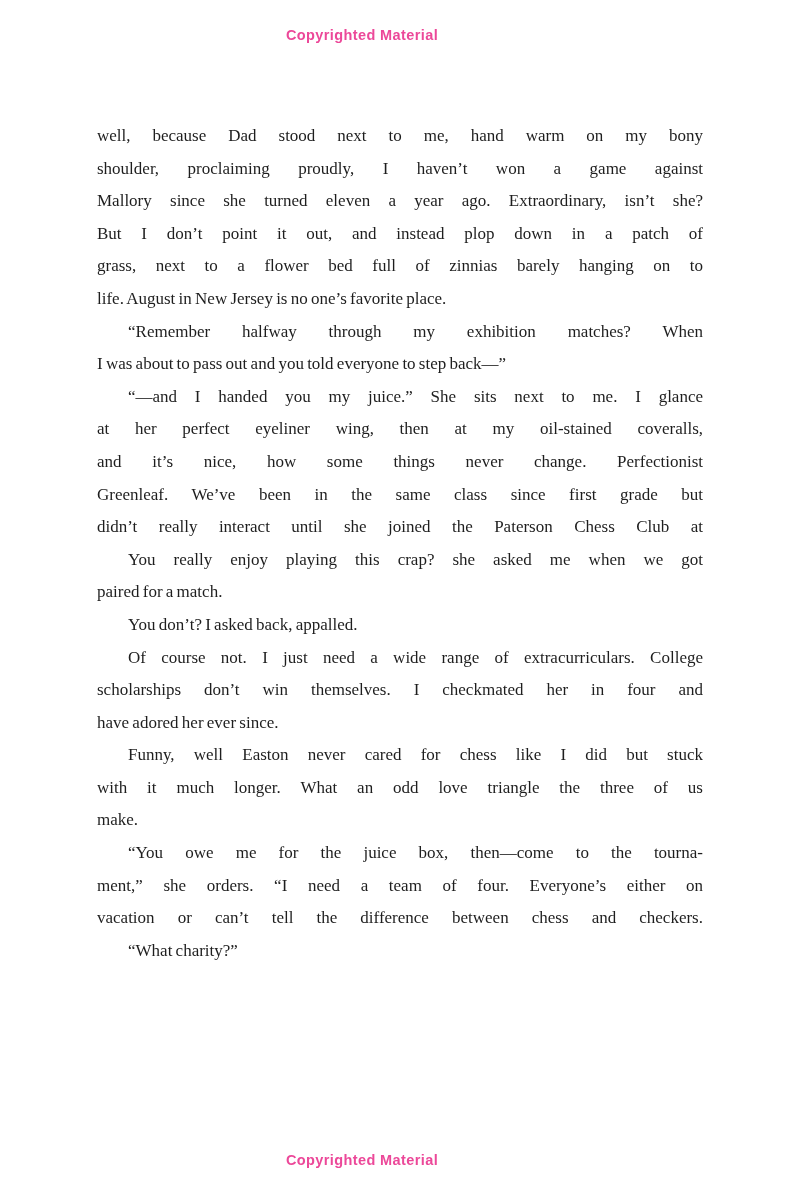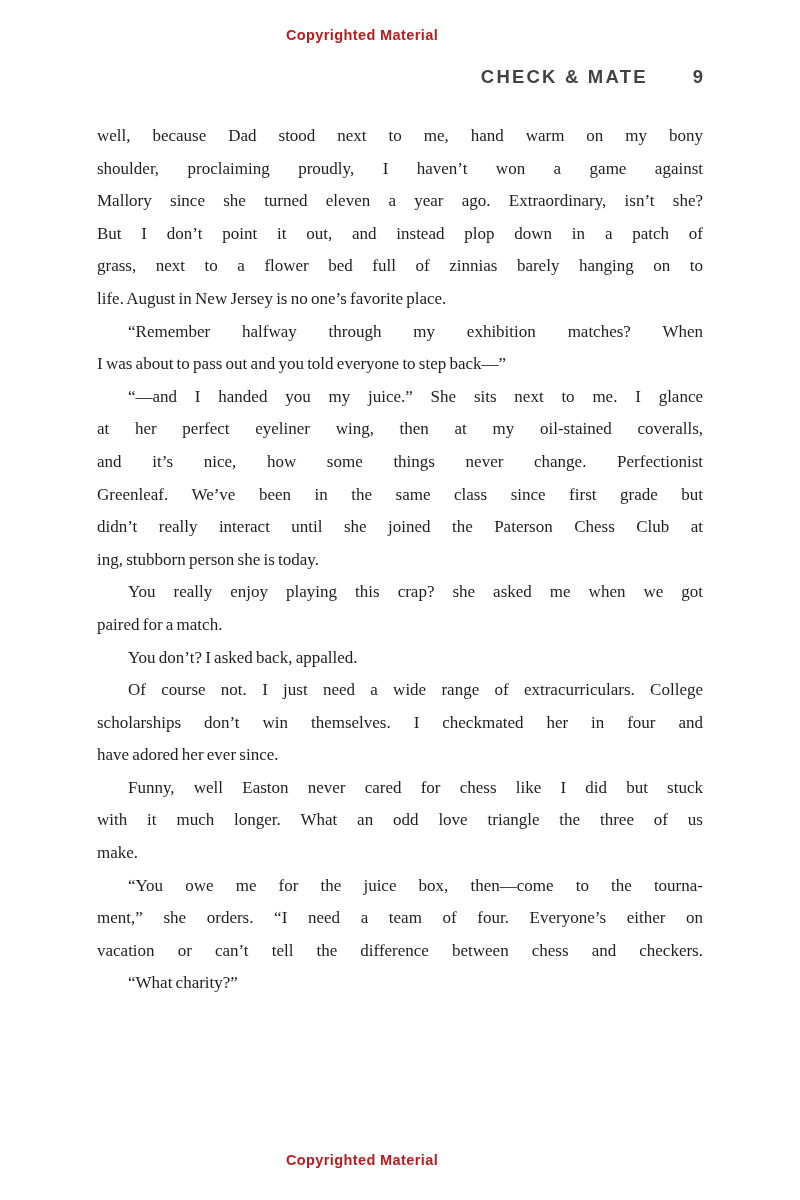--- a/index.html
+++ b/index.html
@@ -13,21 +13,21 @@
   }
   .notice {
     position: absolute;
     left: 0;
     width: 724px;
     text-align: center;
     font-family: "Liberation Sans", sans-serif;
     font-weight: 700;
     font-size: 14.5px;
     letter-spacing: 0.4px;
-    color: #b91c1c;
+    color: #ec4899;
   }
   .notice-top { top: 27px; }
   .notice-bottom { top: 1152px; }
   .running-header {
     position: absolute;
     top: 66px;
     left: 97px;
     width: 606px;
     text-align: right;
     font-family: "Liberation Sans", sans-serif;
@@ -61,39 +61,35 @@
   .line.ind { padding-left: 31px; }
   .it { }
 </style>
 </head>
 <body>
 
 <div class="page">
 
   <div class="notice notice-top">Copyrighted Material</div>
 
-  <div class="running-header">
-    <span>CHECK &amp; MATE</span><span class="page-num">9</span>
-  </div>
 
   <div class="body-text">
       <div class="line"><span>well, because Dad stood next to me, hand warm on my bony</span></div>
       <div class="line"><span>shoulder, proclaiming proudly, </span><span class="it">I haven’t won a game against</span></div>
       <div class="line"><span class="it">Mallory since she turned eleven a year ago. Extraordinary, isn’t she?</span></div>
       <div class="line"><span>But I don’t point it out, and instead plop down in a patch of</span></div>
       <div class="line"><span>grass, next to a flower bed full of zinnias barely hanging on to</span></div>
       <div class="line last"><span>life. August in New Jersey is no one’s favorite place.</span></div>
       <div class="line ind"><span>“Remember halfway through my exhibition matches? When</span></div>
       <div class="line last"><span>I was about to pass out and you told everyone to step back—”</span></div>
       <div class="line ind"><span>“—and I handed you my juice.” She sits next to me. I glance</span></div>
       <div class="line"><span>at her perfect eyeliner wing, then at my oil-stained coveralls,</span></div>
       <div class="line"><span>and it’s nice, how some things never change. Perfectionist</span></div>
       <div class="line"><span>Greenleaf. We’ve been in the same class since first grade but</span></div>
       <div class="line"><span>didn’t really interact until she joined the Paterson Chess Club at</span></div>
-      <div class="line last"><span>ing, stubborn person she is today.</span></div>
       <div class="line ind"><span class="it">You really enjoy playing this crap?</span><span> she asked me when we got</span></div>
       <div class="line last"><span>paired for a match.</span></div>
       <div class="line last ind"><span class="it">You don’t?</span><span> I asked back, appalled.</span></div>
       <div class="line ind"><span class="it">Of course not. I just need a wide range of extracurriculars. College</span></div>
       <div class="line"><span class="it">scholarships don’t win themselves.</span><span> I checkmated her in four and</span></div>
       <div class="line last"><span>have adored her ever since.</span></div>
       <div class="line ind"><span>Funny, well Easton never cared for chess like I did but stuck</span></div>
       <div class="line"><span>with it much longer. What an odd love triangle the three of us</span></div>
       <div class="line last"><span>make.</span></div>
       <div class="line ind"><span>“You owe me for the juice box, then—come to the tourna-</span></div>

